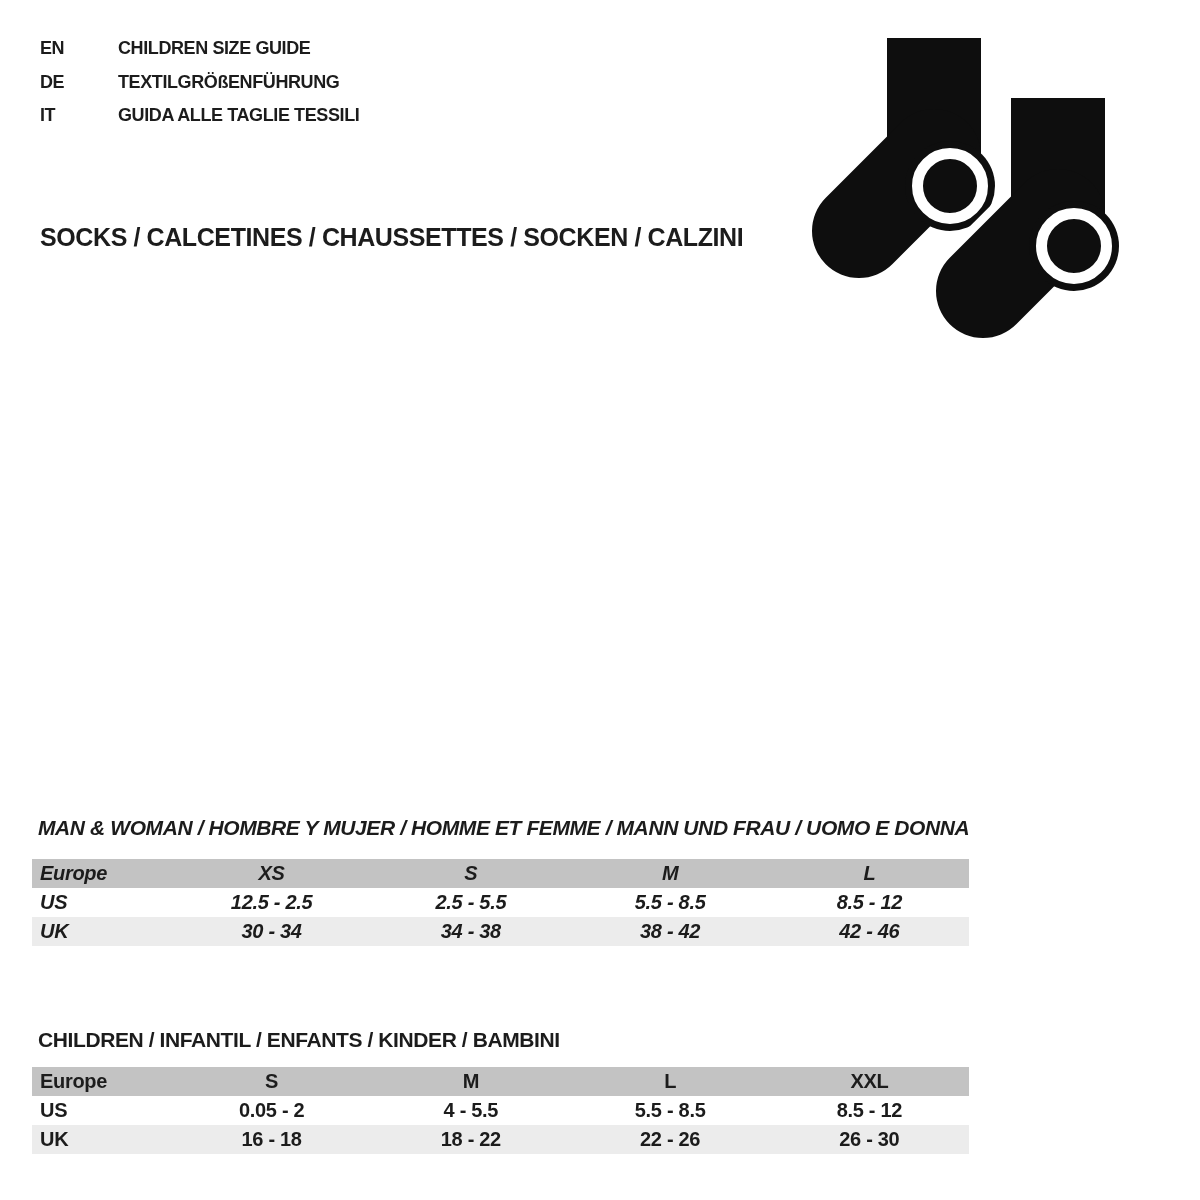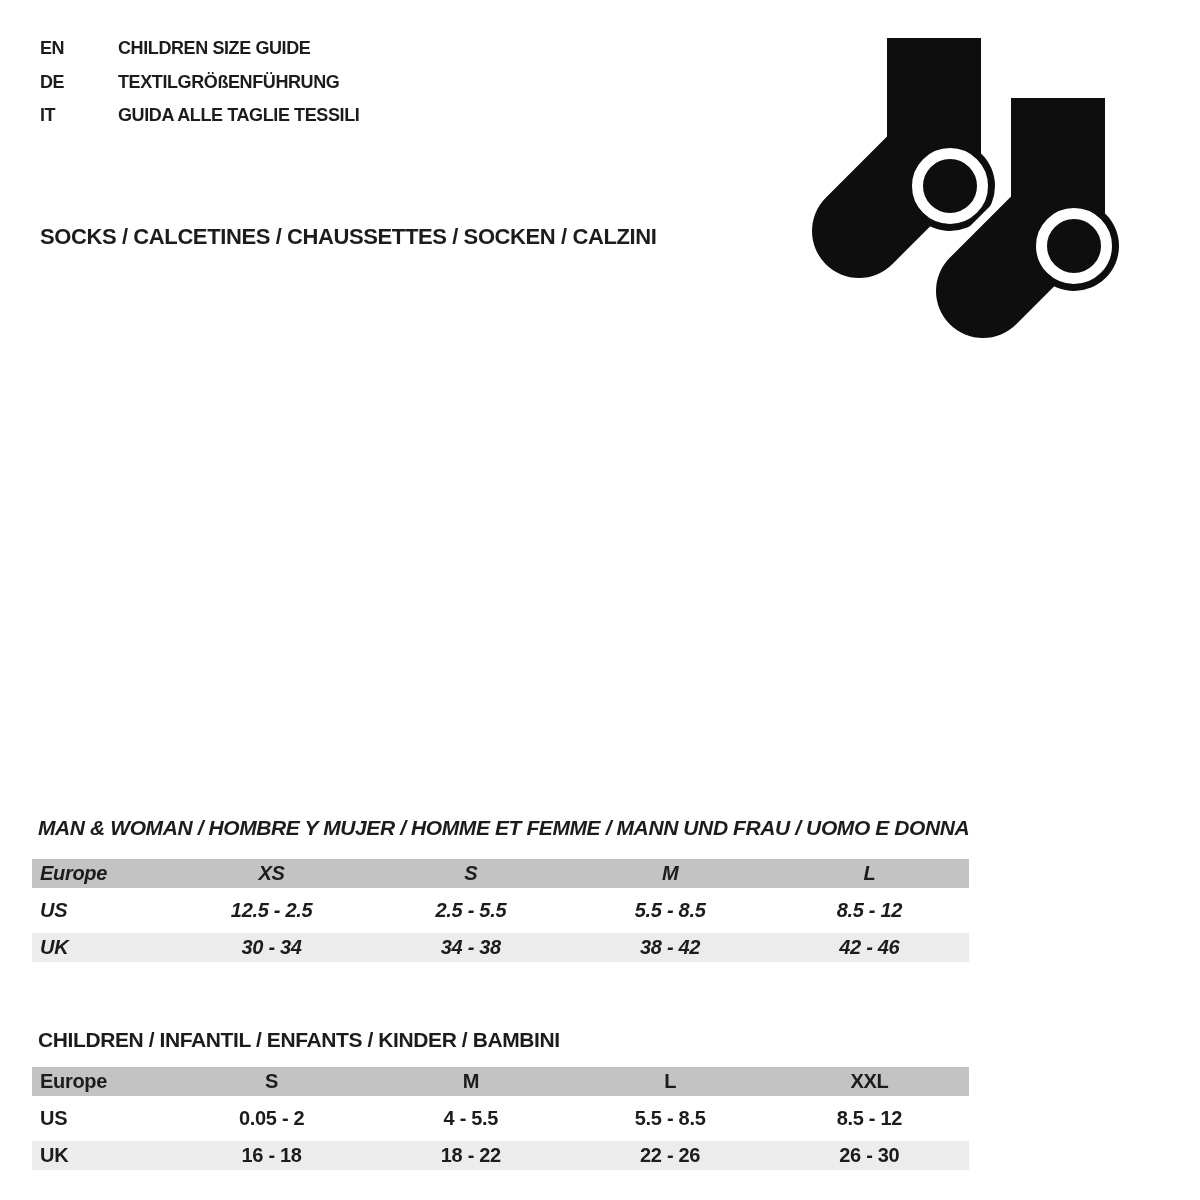--- a/index.html
+++ b/index.html
@@ -19,35 +19,35 @@
   .canvas{position:relative;width:1200px;height:1200px;overflow:hidden;background:var(--page-bg);}
 
   
   .lang-block{position:absolute;left:40px;top:32px;}
   .lang-row{display:flex;align-items:center;height:33.6px;
     font-size:18px;font-weight:700;letter-spacing:-0.4px;white-space:nowrap;}
   .lang-code{width:78px;flex:0 0 78px;}
 
   .product-heading{
     position:absolute;left:40px;top:222px;height:30px;line-height:30px;
-    font-size:22px;font-weight:700;letter-spacing:-0.4px;white-space:nowrap;
+    font-size:25px;font-weight:700;letter-spacing:-0.4px;white-space:nowrap;
   }
 
   
   .socks-icon{position:absolute;left:795px;top:18px;width:330px;height:340px;color:var(--icon-color);}
 
   
   .size-section{position:absolute;left:32px;width:937px;}
   .size-section.men{top:815px;font-style:italic;}
   .size-section.children{top:1027px;}
   .section-title{
     margin:0 0 0 6px;font-size:21px;font-weight:700;letter-spacing:-0.4px;
     line-height:26px;white-space:nowrap;
   }
-  .size-table{display:flex;flex-direction:column;gap:8px;}
+  .size-table{display:flex;flex-direction:column;gap:0;}
   .size-section.men .size-table{margin-top:18px;}
   .size-section.children .size-table{margin-top:14px;}
   .t-row{
     display:grid;grid-template-columns:140px 1fr 1fr 1fr 1fr;
     height:29px;align-items:center;
     font-size:20px;font-weight:700;letter-spacing:-0.3px;
     background:var(--table-row-bg);
   }
   .t-row.header{background:var(--table-header-bg);}
   .t-row.alt{background:var(--table-row-alt-bg);}

